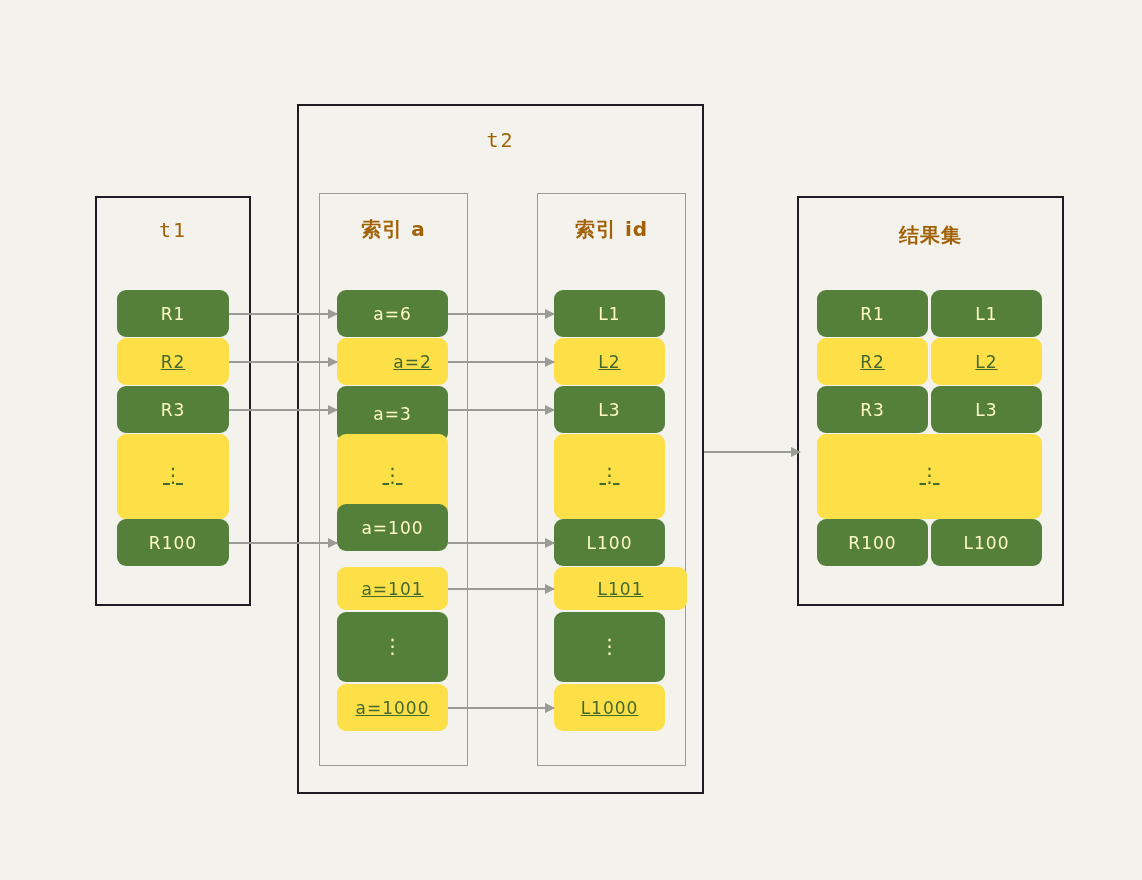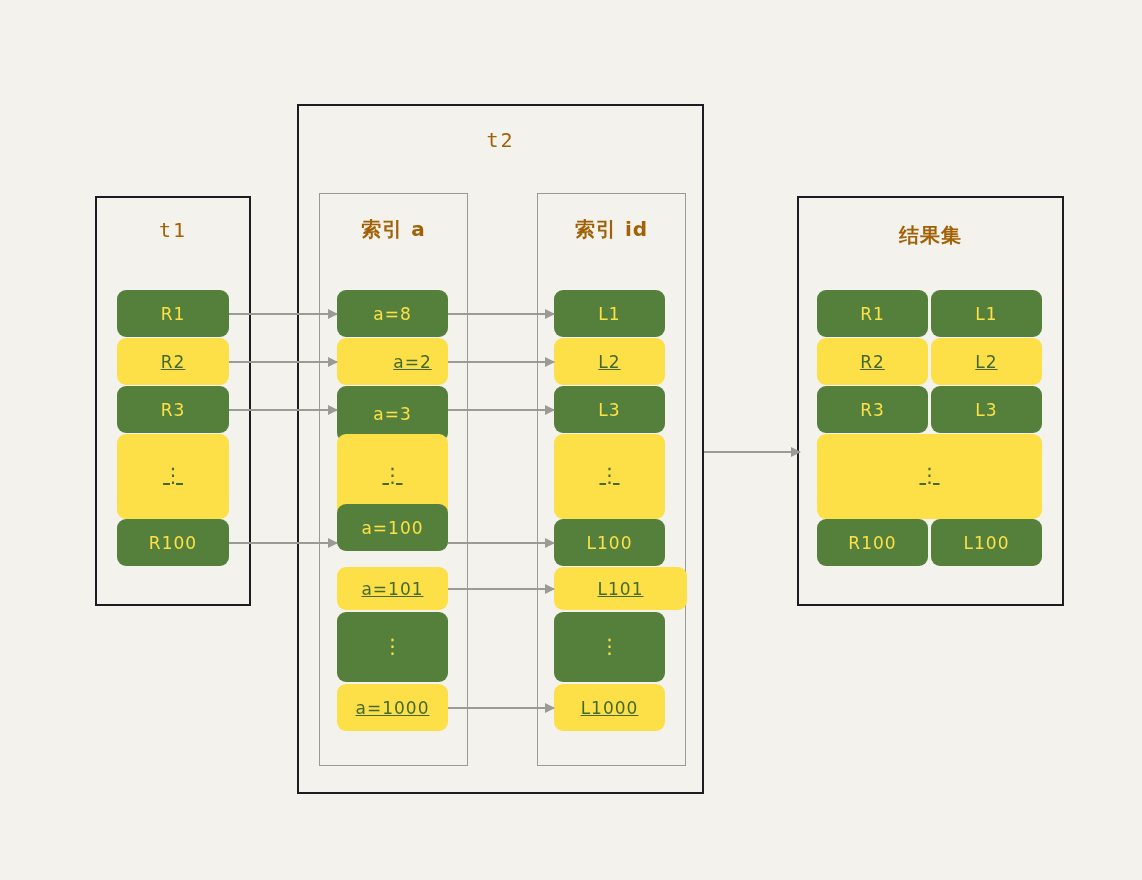--- a/index.html
+++ b/index.html
@@ -61,21 +61,21 @@
     display: flex;
     align-items: center;
     justify-content: center;
     font-family: "DejaVu Sans", sans-serif;
     font-size: 17px;
     letter-spacing: 1px;
     user-select: none;
   }
   .cell.dark {
     background: #55803c;
-    color: #fde047;
+    color: #fef9c3;
   }
   .cell.light {
     background: #fde047;
     color: #44692f;
     text-decoration: underline;
   }
   .cell .dots {
     display: block;
     line-height: 0.62;
     font-size: 20px;
@@ -128,21 +128,21 @@
 
   <div class="frame" style="left:297px; top:104px; width:407px; height:690px;">
     <div class="frame-title" style="top:22px;">t2</div>
   </div>
 
   <div class="subframe" style="left:319px; top:193px; width:149px; height:573px;">
     <div class="frame-title cjk-title" style="top:22px;">索引 a</div>
   </div>
   <div id="index-a-rows">
       <div class="cell dark" style="left: 337px; top: 290px; width: 111px; height: 47px;">
-        <span>a=8</span>
+        <span>a=6</span>
       </div>
       <div class="cell light" style="left: 337px; top: 338px; width: 111px; height: 47px; padding-left: 40px;">
         <span>a=2</span>
       </div>
       <div class="cell dark" style="left: 337px; top: 386px; width: 111px; height: 56px;">
         <span>a=3</span>
       </div>
       <div class="cell light" style="left: 337px; top: 434px; width: 111px; height: 85px;">
         <span class="dots">⋮</span>
       </div>

